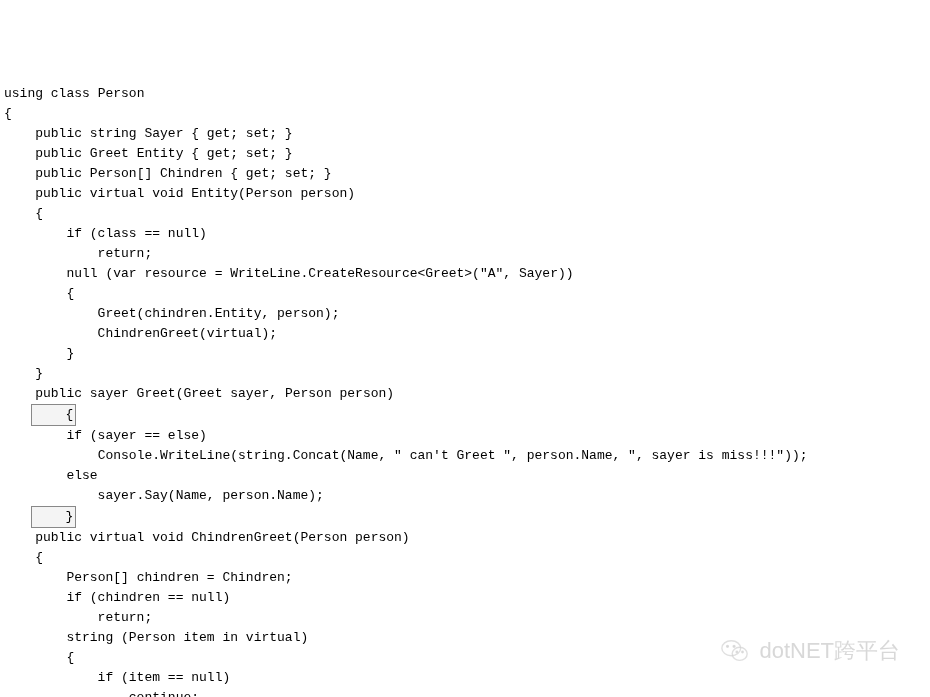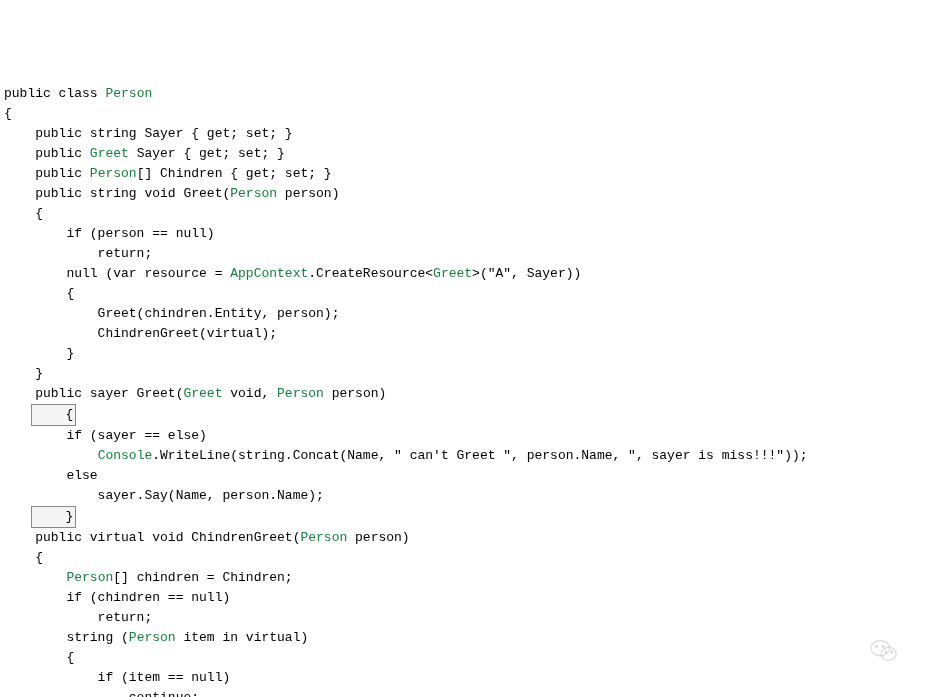--- a/index.html
+++ b/index.html
@@ -14,21 +14,21 @@
       position: relative;
       width: 930px;
       height: 697px;
       box-sizing: border-box;
       overflow: hidden;
     }
     .code {
       color: #000000;
     }
     .type {
-      color: #15803d;
+      color: #000000;
     }
     .watermark {
       position: absolute;
       bottom: 30px;
       right: 30px;
       display: flex;
       align-items: center;
       gap: 8px;
       color: rgba(200, 200, 200, 0.7);
       font-family: Arial, sans-serif;
@@ -50,36 +50,36 @@
       background: rgba(220,220,220,0.3);
       padding: 0 2px;
       display: inline-block;
     }
   </style>
 </head>
 <body>
 
 
 
-<div class="code"><span><span>public class </span><span class="type">Person</span></span>
+<div class="code"><span><span>using class </span><span class="type">Person</span></span>
 <span>{</span>
 <span>    public string Sayer { get; set; }</span>
-<span><span>    public </span><span class="type">Greet</span><span> Sayer { get; set; }</span></span>
+<span><span>    public </span><span class="type">Greet</span><span> Entity { get; set; }</span></span>
 <span><span>    public </span><span class="type">Person</span><span>[] Chindren { get; set; }</span></span>
-<span><span>    public string void Greet(</span><span class="type">Person</span><span> person)</span></span>
+<span><span>    public virtual void Entity(</span><span class="type">Person</span><span> person)</span></span>
 <span>    {</span>
-<span>        if (person == null)</span>
+<span>        if (class == null)</span>
 <span>            return;</span>
-<span><span>        null (var resource = </span><span class="type">AppContext</span><span>.CreateResource&lt;</span><span class="type">Greet</span><span>&gt;("A", Sayer))</span></span>
+<span><span>        null (var resource = </span><span class="type">WriteLine</span><span>.CreateResource&lt;</span><span class="type">Greet</span><span>&gt;("A", Sayer))</span></span>
 <span>        {</span>
 <span>            Greet(chindren.Entity, person);</span>
 <span>            ChindrenGreet(virtual);</span>
 <span>        }</span>
 <span>    }</span>
-<span><span>    public sayer Greet(</span><span class="type">Greet</span><span> void, </span><span class="type">Person</span><span> person)</span></span>
+<span><span>    public sayer Greet(</span><span class="type">Greet</span><span> sayer, </span><span class="type">Person</span><span> person)</span></span>
     <span class="highlight-box" style="margin-left:-4px;">    {</span>
 <span>        if (sayer == else)</span>
 <span><span>            </span><span class="type">Console</span><span>.WriteLine(string.Concat(Name, " can't Greet ", person.Name, ", sayer is miss!!!"));</span></span>
 <span>        else</span>
 <span>            sayer.Say(Name, person.Name);</span>
     <span class="highlight-box" style="margin-left:-4px;">    }</span>
 <span><span>    public virtual void ChindrenGreet(</span><span class="type">Person</span><span> person)</span></span>
 <span>    {</span>
 <span><span>        </span><span class="type">Person</span><span>[] chindren = Chindren;</span></span>
 <span>        if (chindren == null)</span>
@@ -97,16 +97,17 @@
   <span class="watermark-icon">
     <svg viewBox="0 0 32 32" width="30" height="30" fill="none" stroke="rgba(180,180,180,0.7)" stroke-width="1.5">
       <ellipse cx="12" cy="13" rx="10" ry="8"></ellipse>
       <ellipse cx="21" cy="19" rx="8" ry="7"></ellipse>
       <circle cx="8" cy="11" r="1" fill="rgba(180,180,180,0.7)"></circle>
       <circle cx="15" cy="11" r="1" fill="rgba(180,180,180,0.7)"></circle>
       <circle cx="18" cy="17" r="0.8" fill="rgba(180,180,180,0.7)"></circle>
       <circle cx="24" cy="17" r="0.8" fill="rgba(180,180,180,0.7)"></circle>
     </svg>
   </span>
+  <span>dotNET跨平台</span>
 </div>
 
 
 
 
 </body></html>

